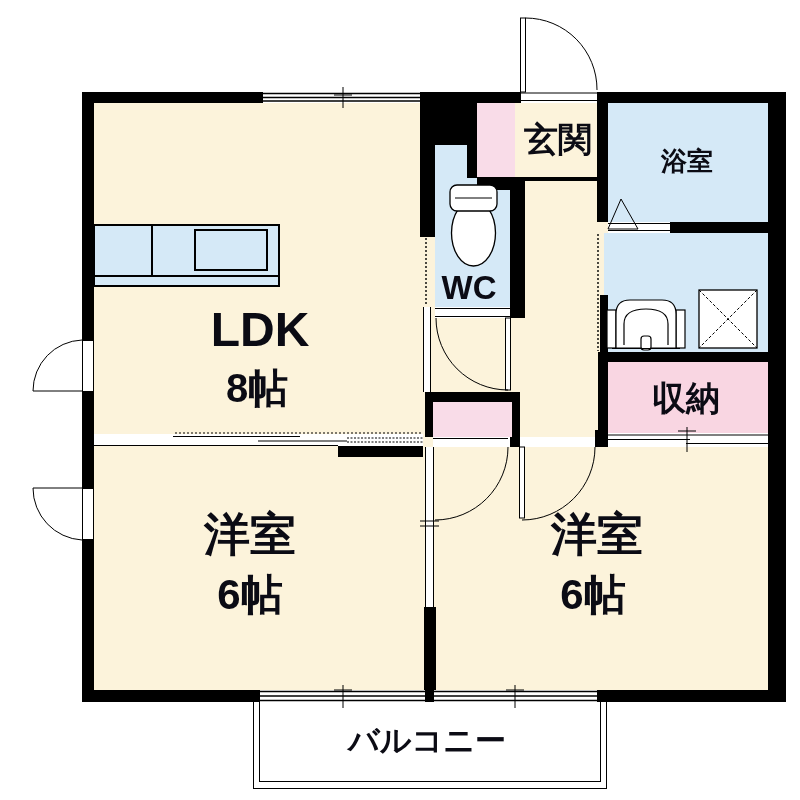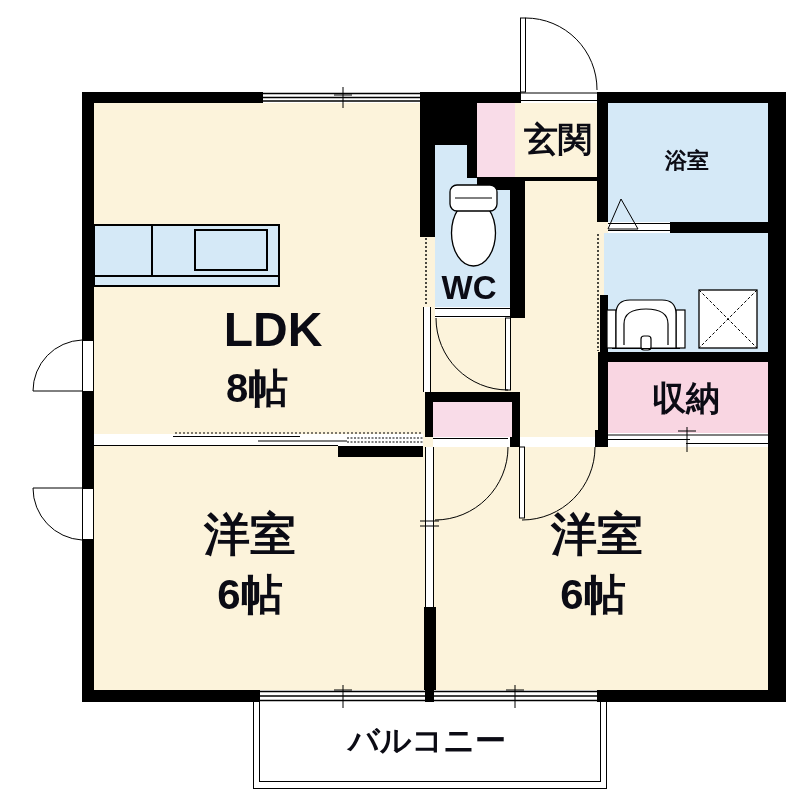--- a/index.html
+++ b/index.html
@@ -162,28 +162,28 @@
         <path d="M612,348.5 H680" stroke-width="1"></path>
       </g>
 
       <g stroke-width="1.3">
         <rect x="699" y="290" width="58" height="58" fill="#fff"></rect>
         <path d="M699,290 L757,348 M757,290 L699,348" stroke-width="1" stroke-dasharray="3,2"></path>
       </g>
     </g>
   </svg>
 
-  <div class="lbl" style="left:273px;top:330px;font-size:48px;">LDK</div>
+  <div class="lbl" style="left:260px;top:330px;font-size:48px;">LDK</div>
   <div class="lbl" style="left:257px;top:388px;font-size:40px;">8帖</div>
 
   <div class="lbl" style="left:250px;top:534px;font-size:46px;">洋室</div>
   <div class="lbl" style="left:250px;top:595px;font-size:42px;">6帖</div>
 
   <div class="lbl" style="left:597px;top:534px;font-size:46px;">洋室</div>
   <div class="lbl" style="left:593px;top:595px;font-size:42px;">6帖</div>
 
   <div class="lbl" style="left:558px;top:139px;font-size:34px;">玄関</div>
-  <div class="lbl" style="left:687px;top:161px;font-size:22px;">浴室</div>
+  <div class="lbl" style="left:687px;top:161px;font-size:26px;">浴室</div>
   <div class="lbl" style="left:686px;top:398px;font-size:34px;">収納</div>
   <div class="lbl" style="left:469px;top:287px;font-size:33px;letter-spacing:0;">WC</div>
   <div class="lbl" style="left:427px;top:740px;font-size:31px;">バルコニー</div>
 
 </div>
 
 </body></html>

